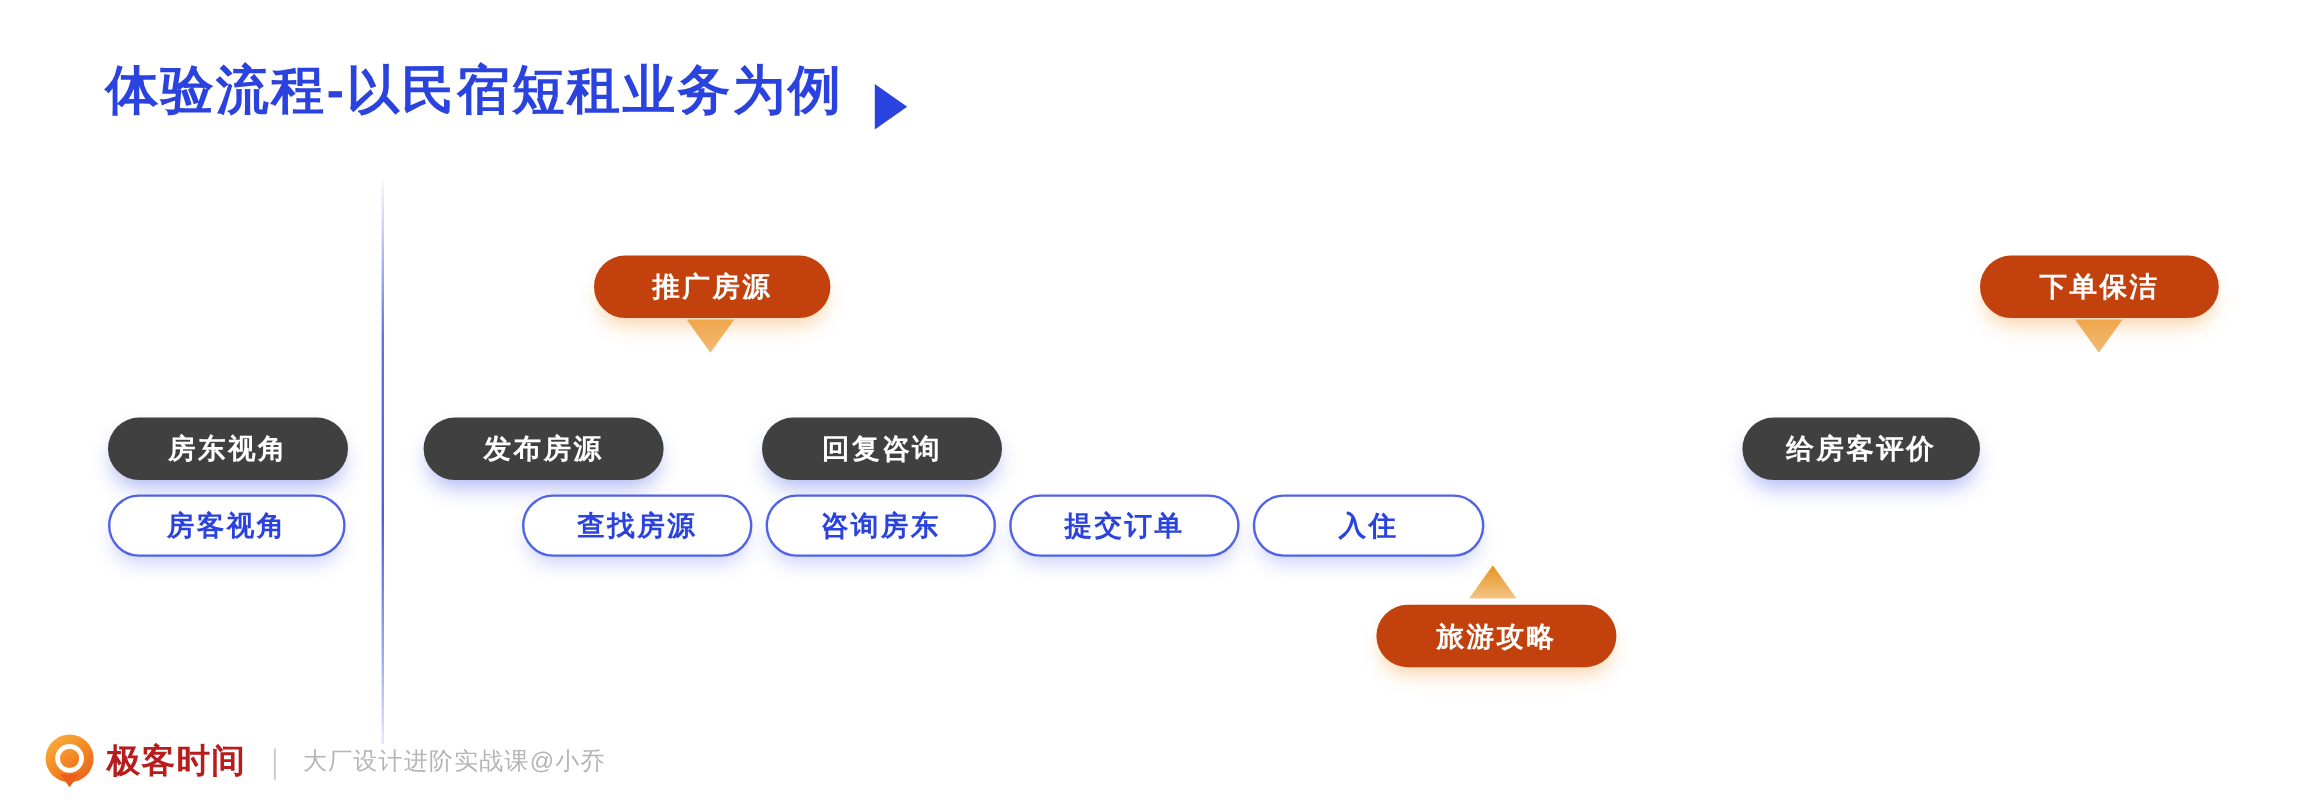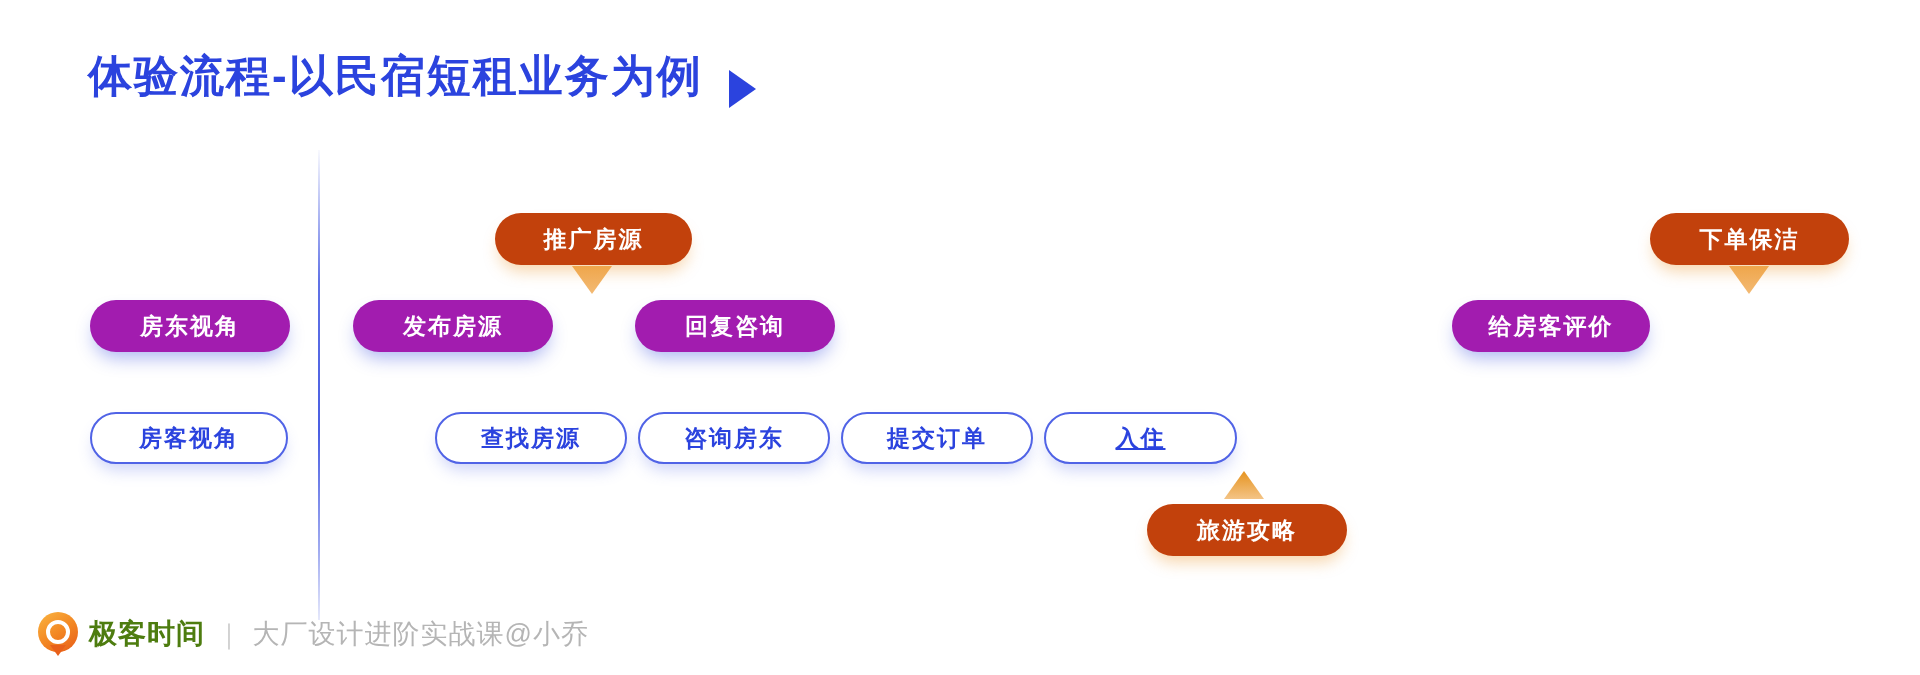--- a/index.html
+++ b/index.html
@@ -31,22 +31,23 @@
   }
 
   
   .pill{
     position:absolute;height:52px;border-radius:27px;
     display:flex;align-items:center;justify-content:center;
     font-size:23px;font-weight:bold;letter-spacing:2px;
     box-sizing:border-box;white-space:nowrap;
   }
   .pill.blue{
-    background:#a21caf;color:#ffffff;
+    background:#404040;color:#ffffff;
     box-shadow:0 10px 18px -4px rgba(43,67,222,0.38);
+    margin-top:48px;
   }
   .pill.outline{
     background:#ffffff;color:#2B43DE;
     border:2px solid #5063E6;
     box-shadow:0 10px 16px -4px rgba(80,99,230,0.28);
   }
   .pill.orange{
     background:#c2410c;color:#ffffff;
     box-shadow:0 10px 16px -4px rgba(232,136,14,0.35);
   }
@@ -54,21 +55,21 @@
   
   .p-host-view   {left:90px;  top:300px; width:200px;}
   .p-publish     {left:353px; top:300px; width:200px;}
   .p-reply       {left:635px; top:300px; width:200px;}
   .p-rate-guest  {left:1452px;top:300px; width:198px;}
   
   .p-guest-view  {left:90px;  top:412px; width:198px;}
   .p-search      {left:435px; top:412px; width:192px;text-align:right;}
   .p-ask-host    {left:638px; top:412px; width:192px;}
   .p-order       {left:841px; top:412px; width:192px;}
-  .p-checkin     {left:1044px;top:412px; width:193px;text-decoration:underline;}
+  .p-checkin     {left:1044px;top:412px; width:193px;}
   .p-leave       {left:1247px;top:412px; width:192px;}
   .p-rate-host   {left:1450px;top:412px; width:194px;}
   
   .p-promote     {left:495px; top:213px; width:197px;}
   .p-cleaning    {left:1650px;top:213px; width:199px;}
   .p-travel-tips {left:1147px;top:504px; width:200px;}
 
   
   .pointer{position:absolute;width:40px;height:28px;}
   .pointer.down{
@@ -94,23 +95,23 @@
     background:linear-gradient(145deg,#F9AE3C 8%,#F28422 55%,#E8601A 95%);
   }
   .logo-tail{
     position:absolute;left:12px;top:33px;width:16px;height:11px;
     background:#E8601A;clip-path:polygon(0 0,100% 0,50% 100%);
   }
   .logo-ring{
     position:absolute;left:8px;top:8px;width:24px;height:24px;
     box-sizing:border-box;border:4px solid #ffffff;border-radius:50%;
   }
-  .brand{font-size:28px;font-weight:bold;color:#4d7c0f;letter-spacing:1px;}
+  .brand{font-size:28px;font-weight:bold;color:#b91c1c;letter-spacing:1px;}
   .footer-sep{font-size:26px;color:#C9C9C9;font-weight:300;}
-  .course{font-size:27px;color:#B5B5B5;letter-spacing:1px;}
+  .course{font-size:20px;color:#B5B5B5;letter-spacing:1px;}
 </style>
 </head>
 <body>
 
 <div class="canvas">
 
   <div class="page-title">体验流程-以民宿短租业务为例</div>
   <div class="play-icon"></div>
 
   <div class="lane-divider"></div>

